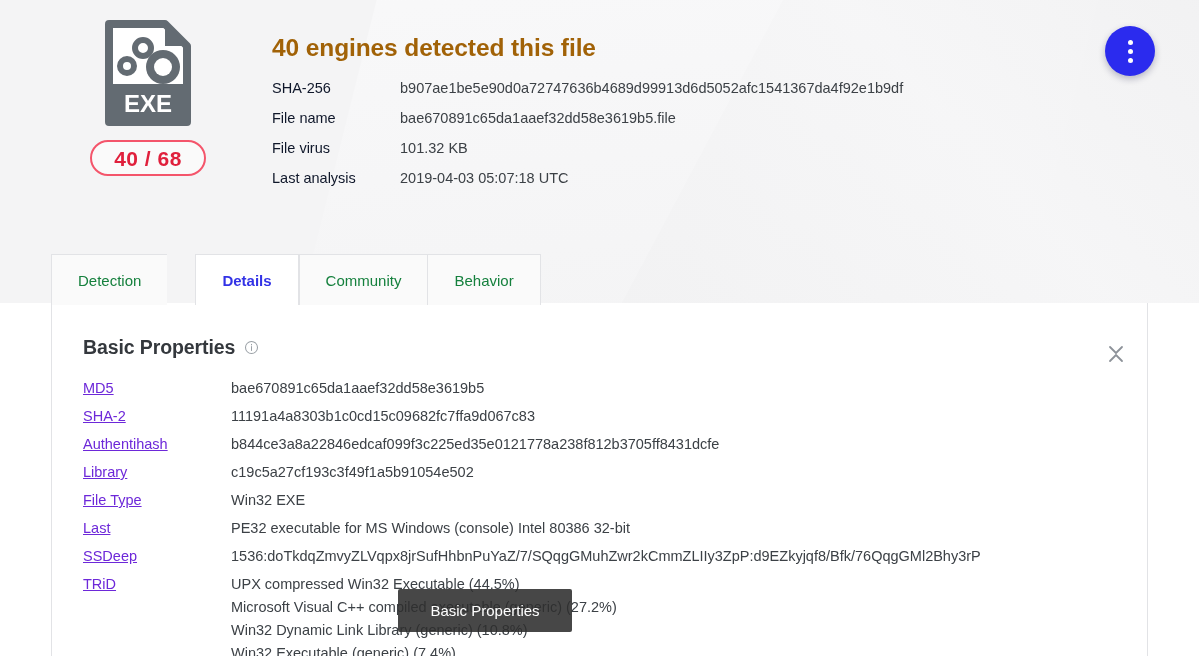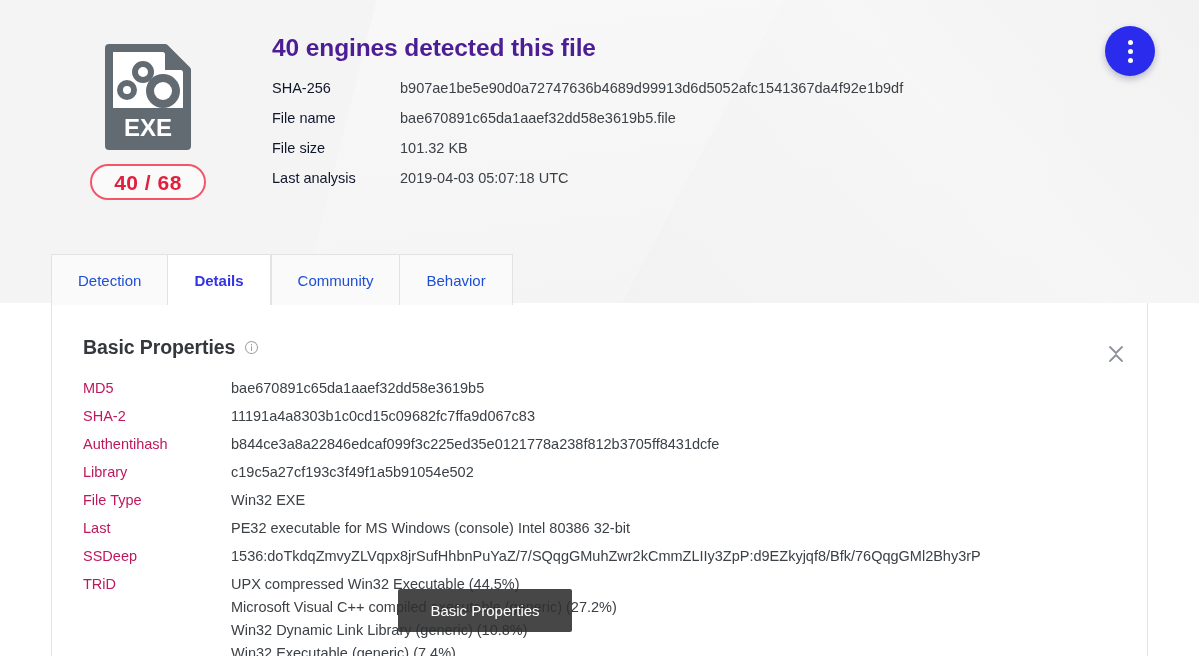--- a/index.html
+++ b/index.html
@@ -55,21 +55,21 @@
   .header-inner {
     position: relative;
     width: 100%;
     height: 100%;
   }
 
   
   .file-block {
     position: absolute;
     left: 83px;
-    top: 44px;
+    top: 20px;
     width: 130px;
     text-align: center;
   }
   .exe-icon {
     width: 86px;
     height: 106px;
     margin: 0 auto;
     display: block;
   }
   .score-pill {
@@ -87,21 +87,21 @@
     box-sizing: border-box;
   }
 
   
   .headline {
     position: absolute;
     left: 272px;
     top: 34px;
     font-size: 24.5px;
     font-weight: bold;
-    color: #4c1d95;
+    color: #a16207;
     letter-spacing: -.1px;
   }
   .meta-table {
     position: absolute;
     left: 272px;
     top: 80px;
     border-collapse: collapse;
   }
   .meta-table td {
     padding: 0 0 14px 0;
@@ -154,40 +154,41 @@
     height: 52px;
     display: flex;
     align-items: flex-end;
     z-index: 4;
   }
   .tab {
     height: 51px;
     line-height: 51px;
     padding: 0 26px;
     font-size: 15px;
-    color: #1d4ed8;
+    color: #15803d;
     background: #fafafa;
     border: 1px solid #e2e3e6;
     border-bottom: none;
     border-right: none;
     box-sizing: border-box;
     cursor: pointer;
     white-space: nowrap;
   }
   .tab:last-child {
     border-right: 1px solid #e2e3e6;
   }
   .tab.active {
     background: #ffffff;
     color: #3232e6;
     font-weight: bold;
     border-left: 1px solid #e2e3e6;
     border-right: 1px solid #e2e3e6;
     position: relative;
     z-index: 3;
+    margin-left: 28px;
   }
 
   
   .card {
     position: absolute;
     left: 51px;
     top: 303px;
     width: 1097px;
     height: 353px;
     background: #ffffff;
@@ -230,22 +231,23 @@
     table-layout: fixed;
     width: 1140px;
   }
   .props td {
     font-size: 14.5px;
     vertical-align: top;
     padding: 0 0 12px 0;
     white-space: nowrap;
   }
   .props td.k {
-    color: #be185d;
+    color: #6d28d9;
     width: 148px;
+    text-decoration: underline;
   }
   .props td.v {
     color: #3c4146;
   }
   .props tr.trid td { padding-bottom: 0; }
   .trid-list { }
   .trid-list div {
     padding-bottom: 7px;
     white-space: nowrap;
   }
@@ -299,21 +301,21 @@
         <tbody>
             <tr>
           <td class="k">SHA-256</td>
           <td class="v">b907ae1be5e90d0a72747636b4689d99913d6d5052afc1541367da4f92e1b9df</td>
         </tr>
         <tr>
           <td class="k">File name</td>
           <td class="v">bae670891c65da1aaef32dd58e3619b5.file</td>
         </tr>
         <tr>
-          <td class="k">File size</td>
+          <td class="k">File virus</td>
           <td class="v">101.32 KB</td>
         </tr>
         <tr>
           <td class="k">Last analysis</td>
           <td class="v">2019-04-03 05:07:18 UTC</td>
         </tr>
       </tbody>
         </table>
 
       <button class="fab">

